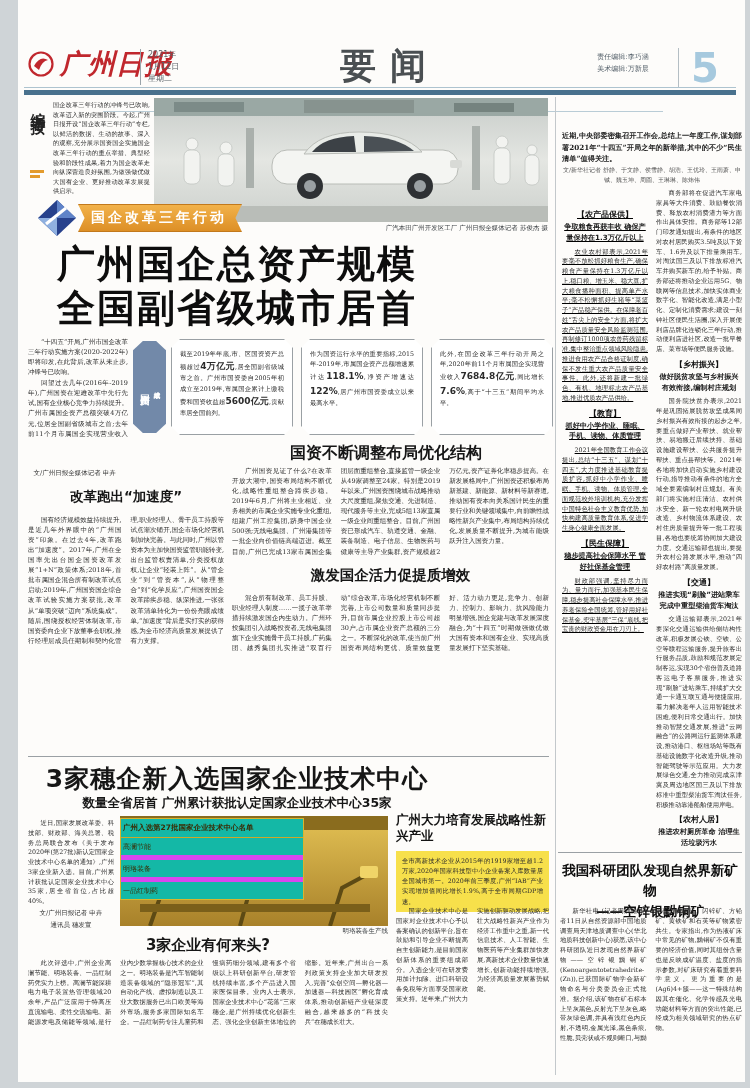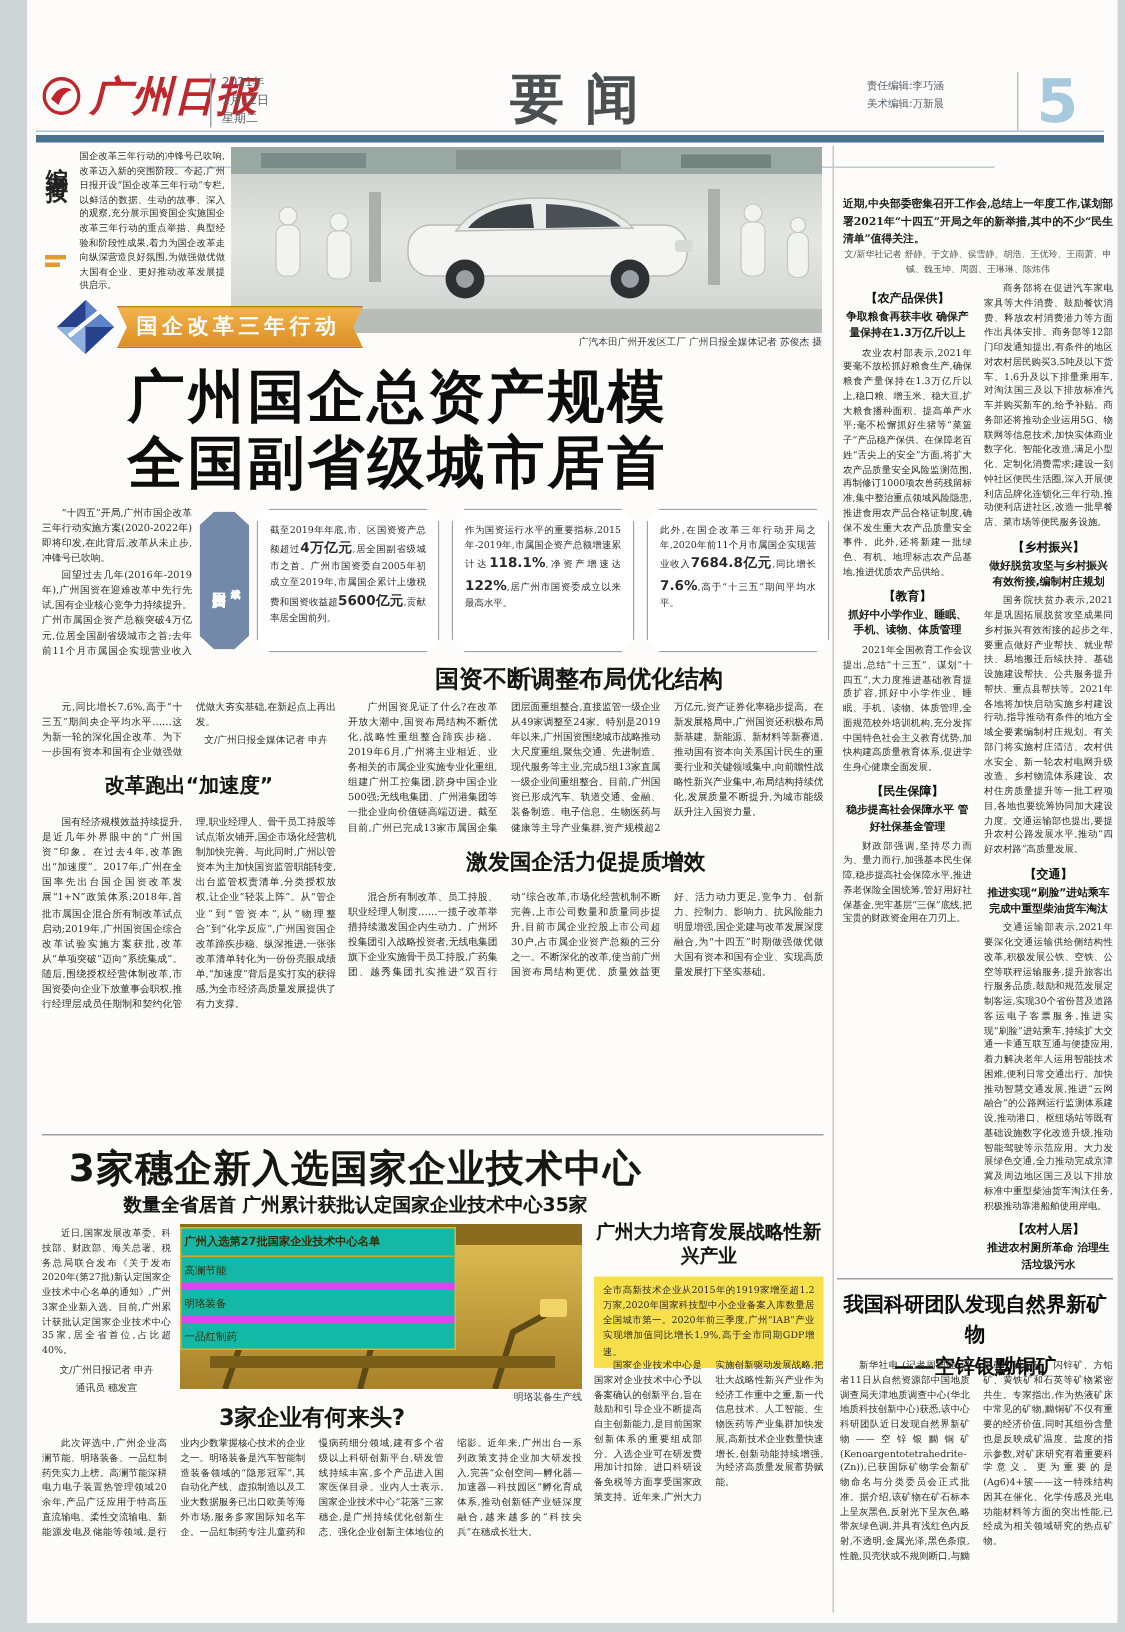--- a/index.html
+++ b/index.html
@@ -8,21 +8,21 @@
   .paper{position:absolute;left:18px;top:0;width:727px;height:1082px;background:#fdfcfa;}
   .abs{position:absolute;}
 
   
   .masthead{font-family:"DejaVu Serif",serif;font-style:italic;font-weight:bold;font-size:27px;color:#c0272d;letter-spacing:1px;}
   .dateblock{border-left:1px solid #9aa4aa;padding-left:7px;font-size:8px;line-height:1.5;color:#5b6268;font-family:"DejaVu Sans",sans-serif;}
   .sectitle{font-family:"DejaVu Sans",sans-serif;font-weight:900;font-size:36px;letter-spacing:14px;color:#4a4f52;text-indent:14px;text-align:center;}
   .subrow{display:flex;align-items:center;width:560px;}
   .subrow .ln{flex:1;height:1px;background:#b9ccd6;}
   .subrow .en{font-family:"DejaVu Sans",sans-serif;font-size:7px;letter-spacing:3px;color:#93b3c4;padding:16px 8px;}
-  .editors{font-size:7px;line-height:1.7;color:#55606a;text-align:left;font-family:"DejaVu Sans",sans-serif;}
+  .editors{font-size:7px;line-height:1.7;color:#55606a;text-align:center;font-family:"DejaVu Sans",sans-serif;}
   .pagenum{font-family:"DejaVu Sans",sans-serif;font-weight:900;font-size:40px;color:#a6c9de;border-left:1px solid #b4bec4;padding-left:12px;line-height:40px;}
   .rule-light{height:1px;background:#adc3cf;}
   .rule-dark{height:5px;background:#49718d;}
 
   
   .bt{font-size:6.5px;line-height:1.55;text-align:justify;color:#2b2b2b;}
   .bt p{margin:0 0 1px 0;text-indent:2em;}
   .crosshead{font-family:"DejaVu Sans",sans-serif;font-weight:900;color:#161616;text-align:center;}
   .cols2{column-count:2;column-gap:9px;overflow:hidden;}
   .cols3{column-count:3;column-gap:9px;overflow:hidden;}
@@ -49,21 +49,21 @@
 
   .caption{font-size:6.5px;color:#3c4044;text-align:right;}
   .byline{font-size:6.5px;color:#333;text-align:center;margin-top:2px;}
 
   
   .ylist{background:#14b8a6;border:1px solid #d8b52e;text-align:left;font-family:"DejaVu Sans",sans-serif;}
   .ylist .t{font-size:7.5px;font-weight:900;color:#3a2c05;padding:4px 2px;border-bottom:1px solid #cfa827;}
   .ylist .r{font-size:7px;color:#3a2c05;padding:3.5px 2px;border-bottom:5px solid #d946ef;}
   .ylist .r:last-child{border-bottom:none;}
 
-  .promo-title{font-family:Liberation Sans, sans-serif;font-weight:900;font-size:12.5px;color:#141414;text-align:center;line-height:1.25;}
+  .promo-title{font-family:Liberation Mono, monospace;font-weight:900;font-size:12.5px;color:#141414;text-align:left;line-height:1.25;}
   .hl{background:#f7e04b;padding:5px 6px;font-size:6.3px;line-height:1.6;text-align:justify;color:#2b2b2b;}
 
   
   .ms-head{font-family:"DejaVu Sans",sans-serif;font-weight:900;font-size:19px;color:#0e0e0e;text-align:center;letter-spacing:0.5px;}
   .ms-intro{font-size:7.2px;font-weight:bold;line-height:1.6;text-align:justify;color:#222;}
   .ms-byline{font-size:6px;color:#555;line-height:1.6;text-align:center;}
   .sec .tag{font-size:8px;font-weight:bold;color:#101010;text-align:center;margin:5px 0 2px;font-family:"DejaVu Sans",sans-serif;}
   .sec .dek{font-size:7.2px;font-weight:bold;color:#1a1a1a;text-align:center;line-height:1.5;margin-bottom:3px;font-family:"DejaVu Sans",sans-serif;}
   .sec .bd{font-size:6.3px;line-height:1.55;text-align:justify;color:#2b2b2b;text-indent:2em;}
   .mineral-head{font-family:"DejaVu Sans",sans-serif;font-weight:900;font-size:13.5px;color:#0e0e0e;text-align:center;line-height:1.5;}
@@ -157,21 +157,21 @@
     <div class="abs ribbon" style="left:18px;top:198px;">
       <svg width="42" height="40" viewBox="0 0 42 40">
         <polygon points="21,2 40,20 21,38 2,20" fill="#27418c"></polygon>
         <polygon points="21,2 40,20 21,20" fill="#5f83c8"></polygon>
         <polygon points="2,20 21,38 21,20" fill="#8fb0e0"></polygon>
         <path d="M10 26 L30 10" stroke="#fff" stroke-width="3"></path>
       </svg>
       <span class="band">国企改革三年行动</span>
     </div>
 
-    <div class="abs headline" style="left:0px;top:242px;width:438px;margin-left:28px;">
+    <div class="abs headline" style="left:0px;top:242px;width:438px;">
       <div>广州国企总资产规模</div>
       <div>全国副省级城市居首</div>
     </div>
 
     <div class="abs bt" style="left:10px;top:337px;width:100px;height:100px;overflow:hidden;">
       <p>“十四五”开局,广州市国企改革三年行动实施方案(2020-2022年)即将印发,在此背后,改革从未止步,冲锋号已吹响。</p>
       <p>回望过去几年(2016年-2019年),广州国资在迎难改革中先行先试,国有企业核心竞争力持续提升。广州市属国企资产总额突破4万亿元,位居全国副省级城市之首;去年前11个月市属国企实现营业收入7684.6亿</p>
     </div>
     <div class="abs tagoct" style="left:115px;top:341px;width:33px;height:92px;">
       <span style="font-size:9.5px;">广州国资</span>
@@ -183,21 +183,20 @@
     <div class="abs bubble" style="left:283px;top:339px;width:104px;height:76px;">
       <span>作为国资运行水平的重要指标,2015年-2019年,市属国企资产总额增速累计达</span><b>118.1%</b><span>,净资产增速达</span><b>122%</b><span>,居广州市国资委成立以来最高水平。</span>
     </div>
     <div class="abs bubble" style="left:413px;top:339px;width:104px;height:76px;">
       <span>此外,在国企改革三年行动开局之年,2020年前11个月市属国企实现营业收入</span><b>7684.8亿元</b><span>,同比增长</span><b>7.6%</b><span>,高于“十三五”期间平均水平。</span>
     </div>
 
     <div class="abs crosshead" style="left:205px;top:443px;width:326px;font-size:16px;">国资不断调整布局优化结构</div>
 
     <div class="abs cols2 bt" style="left:10px;top:466px;width:196px;height:286px;">
-      <p>元,同比增长7.6%,高于“十三五”期间央企平均水平……这为新一轮的深化国企改革、为下一步国有资本和国有企业做强做优做大夯实基础,在新起点上再出发。</p>
       <div class="byline">文/广州日报全媒体记者 申卉</div>
       <h3 class="crosshead spanall" style="font-size:13.5px;margin:8px 0;">改革跑出“加速度”</h3>
       <p>国有经济规模效益持续提升,是近几年外界眼中的“广州国资”印象。在过去4年,改革跑出“加速度”。2017年,广州在全国率先出台国企国资改革发展“1+N”政策体系;2018年,首批市属国企混合所有制改革试点启动;2019年,广州国资国企综合改革试验实施方案获批,改革从“单项突破”迈向“系统集成”。随后,围绕授权经营体制改革,市国资委向企业下放董事会职权,推行经理层成员任期制和契约化管理,职业经理人、骨干员工持股等试点渐次铺开,国企市场化经营机制加快完善。与此同时,广州以管资本为主加快国资监管职能转变,出台监管权责清单,分类授权放权,让企业“轻装上阵”。从“管企业”到“管资本”,从“物理整合”到“化学反应”,广州国资国企改革蹄疾步稳、纵深推进,一张张改革清单转化为一份份亮眼成绩单,“加速度”背后是实打实的获得感,为全市经济高质量发展提供了有力支撑。</p>
     </div>
 
     <div class="abs cols3 bt" style="left:214px;top:466px;width:317px;height:286px;">
       <p>广州国资见证了什么?在改革开放大潮中,国资布局结构不断优化,战略性重组整合蹄疾步稳。2019年6月,广州将主业相近、业务相关的市属企业实施专业化重组,组建广州工控集团,跻身中国企业500强;无线电集团、广州港集团等一批企业向价值链高端迈进。截至目前,广州已完成13家市属国企集团层面重组整合,直接监管一级企业从49家调整至24家。特别是2019年以来,广州国资围绕城市战略推动大尺度重组,聚焦交通、先进制造、现代服务等主业,完成5组13家直属一级企业间重组整合。目前,广州国资已形成汽车、轨道交通、金融、装备制造、电子信息、生物医药与健康等主导产业集群,资产规模超2万亿元,资产证券化率稳步提高。在新发展格局中,广州国资还积极布局新基建、新能源、新材料等新赛道,推动国有资本向关系国计民生的重要行业和关键领域集中,向前瞻性战略性新兴产业集中,布局结构持续优化,发展质量不断提升,为城市能级跃升注入国资力量。</p>
       <h3 class="crosshead spanall" style="font-size:14.5px;margin:7px 0;">激发国企活力促提质增效</h3>
       <p>混合所有制改革、员工持股、职业经理人制度……一揽子改革举措持续激发国企内生动力。广州环投集团引入战略投资者,无线电集团旗下企业实施骨干员工持股,广药集团、越秀集团扎实推进“双百行动”综合改革,市场化经营机制不断完善,上市公司数量和质量同步提升,目前市属企业控股上市公司超30户,占市属企业资产总额的三分之一。不断深化的改革,使当前广州国资布局结构更优、质量效益更好、活力动力更足,竞争力、创新力、控制力、影响力、抗风险能力明显增强,国企党建与改革发展深度融合,为“十四五”时期做强做优做大国有资本和国有企业、实现高质量发展打下坚实基础。</p>
     </div>
@@ -254,21 +253,21 @@
     <div class="abs crosshead" style="left:10px;top:936px;width:360px;font-size:15px;">3家企业有何来头?</div>
     <div class="abs cols4 bt" style="left:10px;top:958px;width:360px;height:118px;font-size:6.3px;">
       <p>此次评选中,广州企业高澜节能、明珞装备、一品红制药凭实力上榜。高澜节能深耕电力电子装置热管理领域20余年,产品广泛应用于特高压直流输电、柔性交流输电、新能源发电及储能等领域,是行业内少数掌握核心技术的企业之一。明珞装备是汽车智能制造装备领域的“隐形冠军”,其自动化产线、虚拟制造以及工业大数据服务已出口欧美等海外市场,服务多家国际知名车企。一品红制药专注儿童药和慢病药细分领域,建有多个省级以上科研创新平台,研发管线持续丰富,多个产品进入国家医保目录。业内人士表示,国家企业技术中心“花落”三家穗企,是广州持续优化创新生态、强化企业创新主体地位的缩影。近年来,广州出台一系列政策支持企业加大研发投入,完善“众创空间—孵化器—加速器—科技园区”孵化育成体系,推动创新链产业链深度融合,越来越多的“科技尖兵”在穗成长壮大。</p>
     </div>
 
     <div class="abs vline" style="left:537px;top:97px;height:978px;"></div>
 
     <div class="abs ms-intro" style="left:544px;top:130px;width:180px;">近期,中央部委密集召开工作会,总结上一年度工作,谋划部署2021年“十四五”开局之年的新举措,其中的不少“民生清单”值得关注。</div>
     <div class="abs ms-byline" style="left:544px;top:165px;width:180px;">文/新华社记者 舒静、于文静、侯雪静、胡浩、王优玲、王雨萧、申铖、魏玉坤、周圆、王琳琳、陈炜伟</div>
 
-    <div class="abs" style="left:544px;top:188px;width:86px;height:660px;overflow:hidden;">
+    <div class="abs" style="left:544px;top:204px;width:86px;height:660px;overflow:hidden;text-decoration:underline;">
       <div class="sec">
         <div class="tag">【农产品保供】</div>
         <div class="dek">争取粮食再获丰收 确保产量保持在1.3万亿斤以上</div>
         <div class="bd">农业农村部表示,2021年要毫不放松抓好粮食生产,确保粮食产量保持在1.3万亿斤以上,稳口粮、增玉米、稳大豆,扩大粮食播种面积、提高单产水平;毫不松懈抓好生猪等“菜篮子”产品稳产保供。在保障老百姓“舌尖上的安全”方面,将扩大农产品质量安全风险监测范围,再制修订1000项农兽药残留标准,集中整治重点领域风险隐患,推进食用农产品合格证制度,确保不发生重大农产品质量安全事件。此外,还将新建一批绿色、有机、地理标志农产品基地,推进优质农产品供给。</div>
       </div>
       <div class="sec">
         <div class="tag">【教育】</div>
         <div class="dek">抓好中小学作业、睡眠、手机、读物、体质管理</div>
         <div class="bd">2021年全国教育工作会议提出,总结“十三五”、谋划“十四五”,大力度推进基础教育提质扩容,抓好中小学作业、睡眠、手机、读物、体质管理,全面规范校外培训机构,充分发挥中国特色社会主义教育优势,加快构建高质量教育体系,促进学生身心健康全面发展。</div>
       </div>

